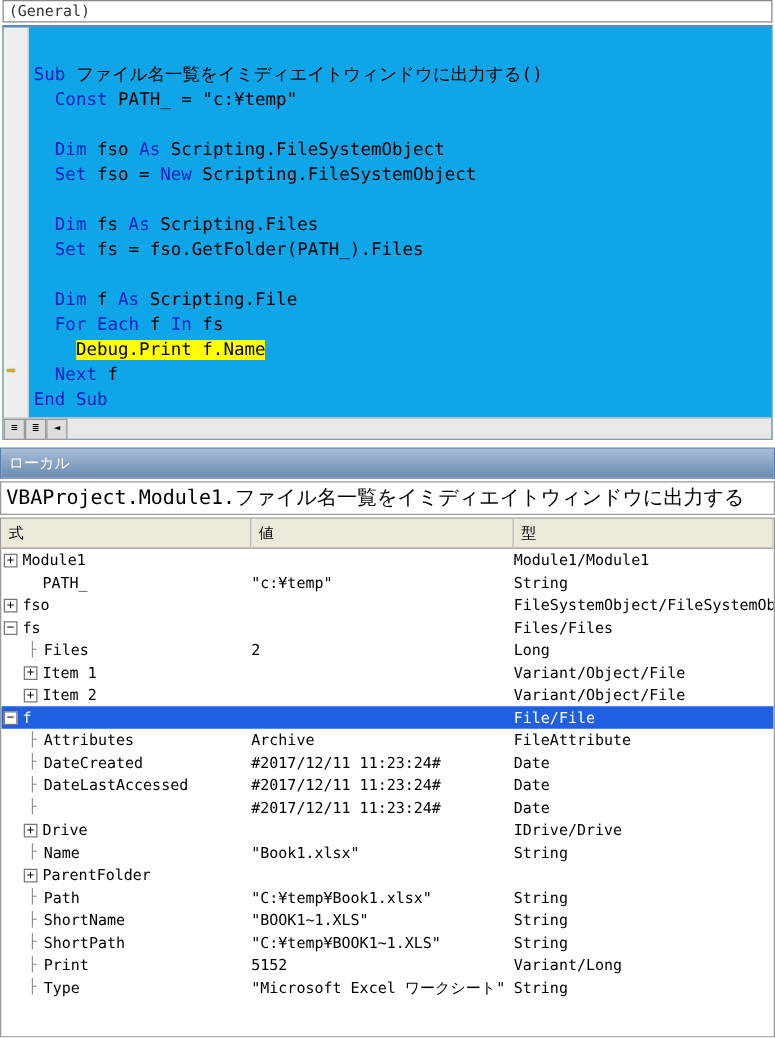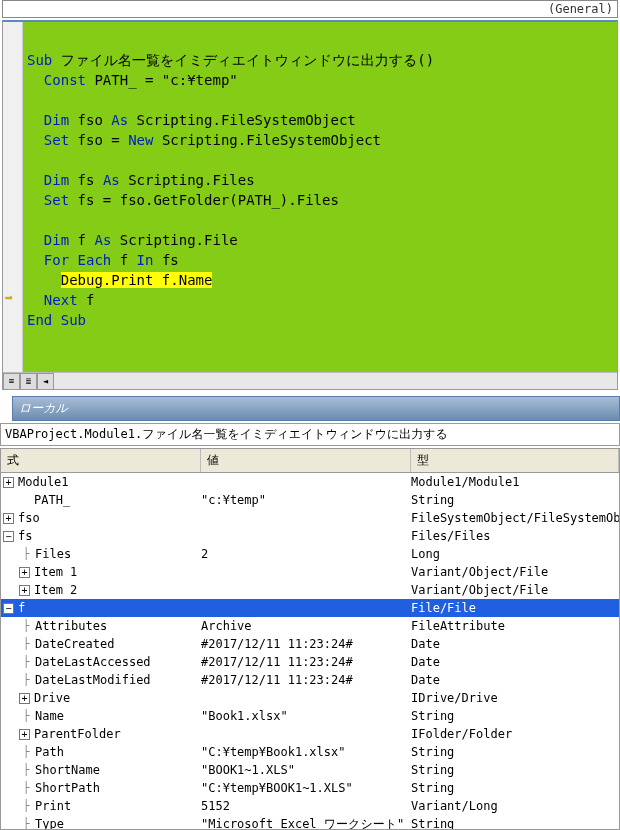--- a/index.html
+++ b/index.html
@@ -13,31 +13,30 @@
     display: flex;
     flex-direction: column;
   }
   .dropdown-bar {
     border: 1px solid #888;
     background: #fff;
     padding: 1px 4px;
     font-size: 12px;
     color: #333;
     margin: 0 2px 2px 2px;
-    text-align: right;
   }
   .code-area {
     flex: 0 0 auto;
-    height: 370px;
+    height: 332px;
     border: 1px solid #999;
     border-top: 2px solid #5a8cc0;
     margin: 0 2px;
     display: flex;
     position: relative;
-    background: #84cc16;
+    background: #0ea5e9;
   }
   .gutter {
     width: 20px;
     background: #f0f0f0;
     border-right: 1px solid #ccc;
     position: relative;
   }
   .arrow-marker {
     position: absolute;
     left: 2px;
@@ -78,29 +77,28 @@
   }
   .sb-track { flex: 1; background: #e8e8e8; }
 
   .panel-title {
     background: #8ca8c8;
     background: linear-gradient(#a8bdd6, #6b8cb0);
     color: #fff;
     padding: 3px 6px;
     font-size: 12px;
     border: 1px solid #5a7cac;
-    margin: 6px 0 0 12px;
-    font-style: italic;
+    margin: 6px 0 0 0;
   }
   .context-bar {
     border: 1px solid #999;
     background: #fff;
     padding: 2px 4px;
     margin: 2px 0;
-    font-size: 12px;
+    font-size: 16px;
   }
   .locals-grid {
     border: 1px solid #999;
     flex: 1;
     display: flex;
     flex-direction: column;
     overflow: hidden;
   }
   .grid-header {
     display: flex;
@@ -291,21 +289,20 @@
           <span class="branch">├</span>
           <span> DateLastAccessed</span>
         </div>
         <div class="cell-val">#2017/12/11 11:23:24#</div>
         <div class="cell-type">Date</div>
       </div>
       <div class="row">
         <div class="cell-expr">
           <span style="display: inline-block; width: 16px;"></span>
           <span class="branch">├</span>
-          <span> DateLastModified</span>
         </div>
         <div class="cell-val">#2017/12/11 11:23:24#</div>
         <div class="cell-type">Date</div>
       </div>
       <div class="row">
         <div class="cell-expr">
           <span style="display: inline-block; width: 16px;"></span>
           <span class="tree-icon">+</span>
           <span> Drive</span>
         </div>
@@ -321,21 +318,20 @@
         <div class="cell-val">"Book1.xlsx"</div>
         <div class="cell-type">String</div>
       </div>
       <div class="row">
         <div class="cell-expr">
           <span style="display: inline-block; width: 16px;"></span>
           <span class="tree-icon">+</span>
           <span> ParentFolder</span>
         </div>
         <div class="cell-val"></div>
-        <div class="cell-type">IFolder/Folder</div>
       </div>
       <div class="row">
         <div class="cell-expr">
           <span style="display: inline-block; width: 16px;"></span>
           <span class="branch">├</span>
           <span> Path</span>
         </div>
         <div class="cell-val">"C:¥temp¥Book1.xlsx"</div>
         <div class="cell-type">String</div>
       </div>

